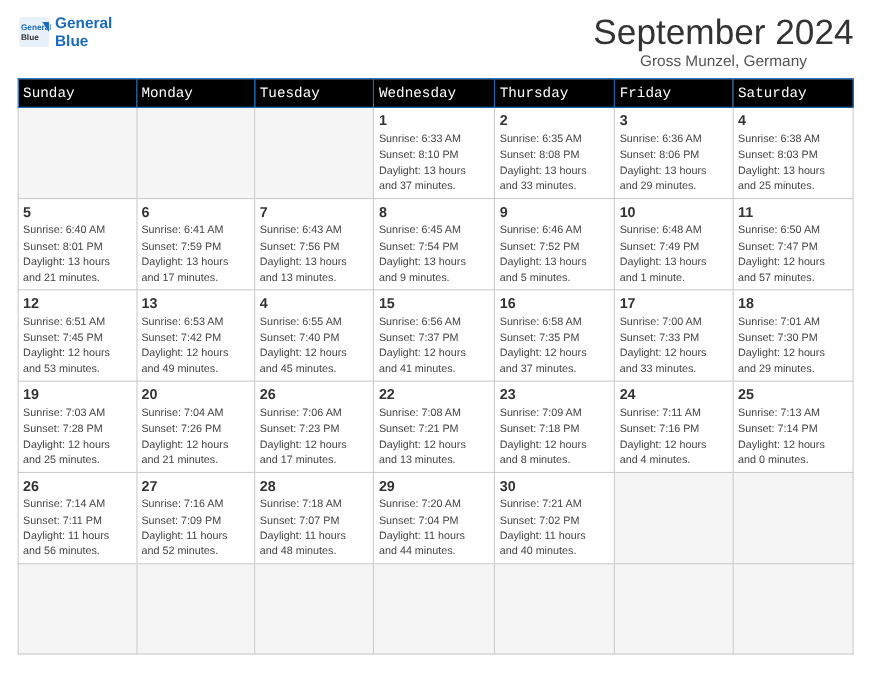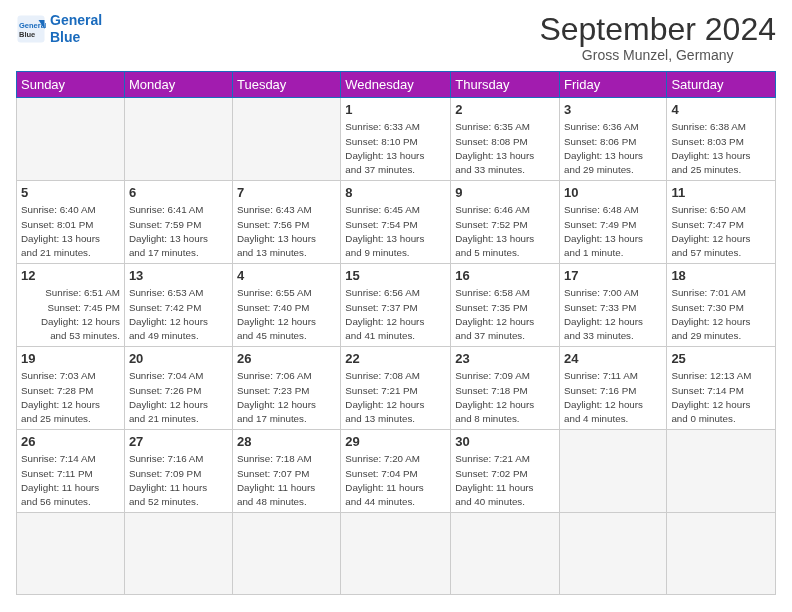--- a/index.html
+++ b/index.html
@@ -51,27 +51,28 @@
       font-size: 14px;
       color: #555;
       text-align: center;
     }
     .calendar {
       width: 100%;
       border-collapse: collapse;
       font-size: 10.5px;
     }
     .calendar th {
-      background: #a21caf;
+      background: #000000;
       color: #fff;
       padding: 5px 4px;
       text-align: left;
       font-size: 13px;
       font-weight: normal;
       border: 1px solid #1a6bbd;
+      font-family: Liberation Mono, monospace;
     }
     .calendar td {
       border: 1px solid #ccc;
       vertical-align: top;
       padding: 3px 4px;
       width: 113px;
       height: 82px;
       color: #333;
       line-height: 1.4;
     }
@@ -208,21 +209,21 @@
             <span class="day-number">11</span>
             <div class="day-info" style="white-space: pre-line;">Sunrise: 6:50 AM
 Sunset: 7:47 PM
 Daylight: 12 hours
 and 57 minutes.</div>
           </td>
         </tr>
         <tr>
           <td>
             <span class="day-number">12</span>
-            <div class="day-info" style="white-space: pre-line; text-align: right;">Sunrise: 6:51 AM
+            <div class="day-info" style="white-space: pre-line;">Sunrise: 6:51 AM
 Sunset: 7:45 PM
 Daylight: 12 hours
 and 53 minutes.</div>
           </td>
           <td>
             <span class="day-number">13</span>
             <div class="day-info" style="white-space: pre-line;">Sunrise: 6:53 AM
 Sunset: 7:42 PM
 Daylight: 12 hours
 and 49 minutes.</div>
@@ -301,21 +302,21 @@
           </td>
           <td>
             <span class="day-number">24</span>
             <div class="day-info" style="white-space: pre-line;">Sunrise: 7:11 AM
 Sunset: 7:16 PM
 Daylight: 12 hours
 and 4 minutes.</div>
           </td>
           <td>
             <span class="day-number">25</span>
-            <div class="day-info" style="white-space: pre-line;">Sunrise: 12:13 AM
+            <div class="day-info" style="white-space: pre-line;">Sunrise: 7:13 AM
 Sunset: 7:14 PM
 Daylight: 12 hours
 and 0 minutes.</div>
           </td>
         </tr>
         <tr>
           <td>
             <span class="day-number">26</span>
             <div class="day-info" style="white-space: pre-line;">Sunrise: 7:14 AM
 Sunset: 7:11 PM

